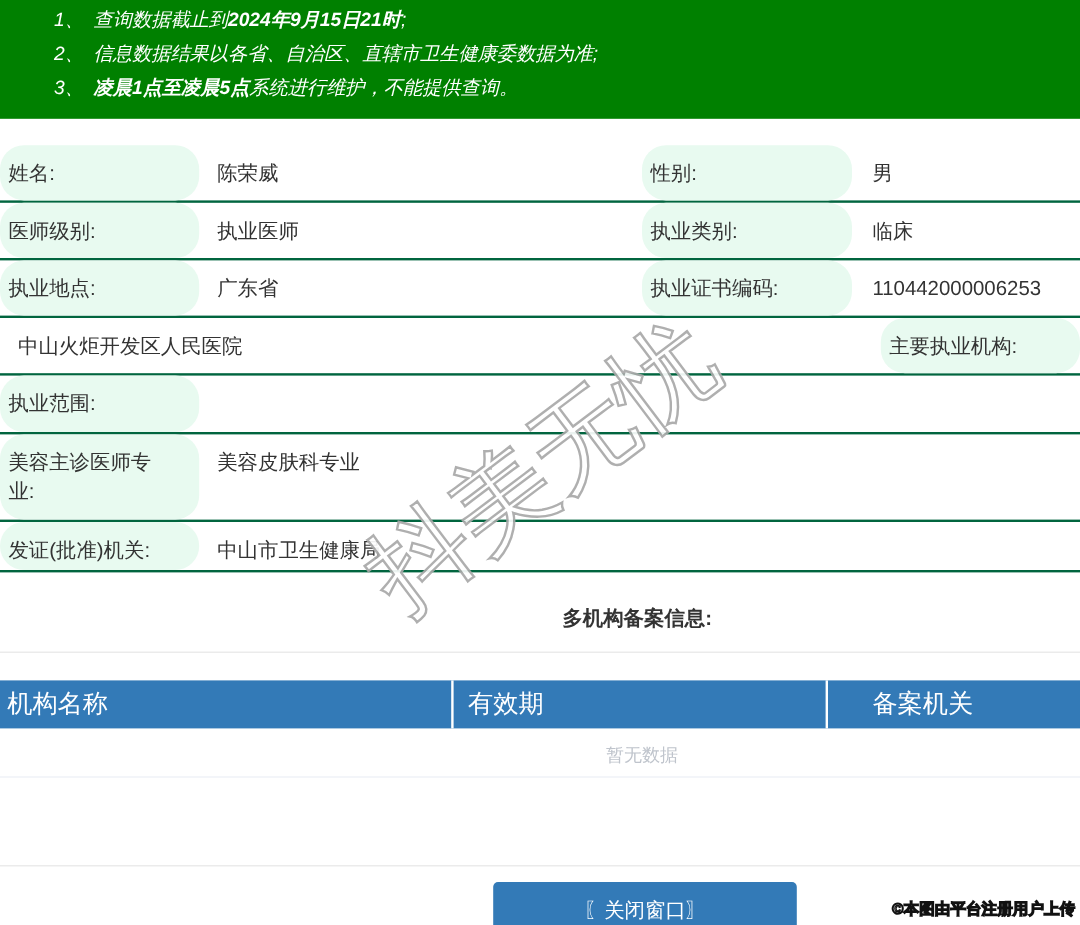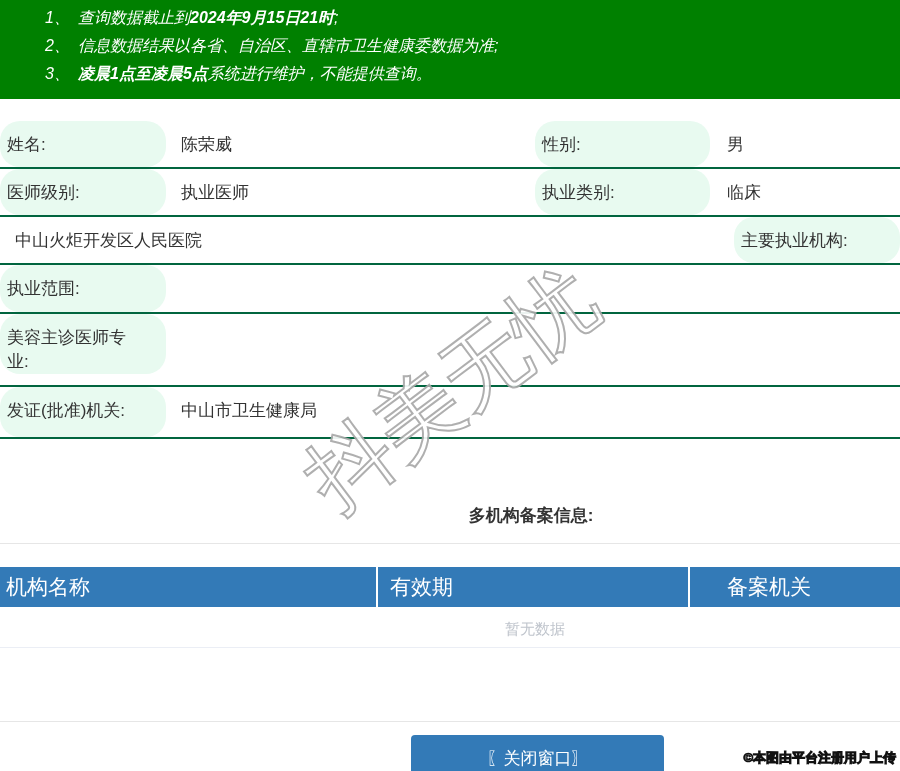--- a/index.html
+++ b/index.html
@@ -27,21 +27,21 @@
   
   .info-table{position:absolute;left:0;top:121px;width:900px;}
   .irow{display:flex;border-bottom:2px solid var(--row_border);font-size:17px;}
   .irow .cell{padding-top:12px;line-height:24px;}
   .lbl{background:var(--label_bg);padding-left:7px;padding-right:26px;border-radius:20px;}
   .l1{width:166px;flex:none;}
   .v1{width:369px;flex:none;padding-left:15px;}
   .l2{width:175px;flex:none;}
   .v2{flex:1;padding-left:17px;}
   .v1.wide{flex:1;width:auto;}
-  .h48{height:48px;} .h49{height:49px;} .h73{height:73px;flex-direction:column;} .h52{height:52px;}
+  .h48{height:48px;} .h49{height:49px;} .h73{height:73px;} .h52{height:42px;}
 
   
   .watermark{position:absolute;left:283px;top:343px;width:340px;height:90px;
              transform:rotate(-37deg);transform-origin:center;
              font-size:84px;line-height:90px;letter-spacing:0;white-space:nowrap;
              color:#ffffff;-webkit-text-stroke:2px #a9a9a9;opacity:0.92;z-index:5;}
 
   
   .section-title{position:absolute;top:504px;left:531px;transform:translateX(-50%);
                  font-size:17px;font-weight:bold;white-space:nowrap;}
@@ -91,20 +91,26 @@
       <div class="cell lbl l2">性别:</div>
       <div class="cell v2">男</div>
     </div>
     <div class="irow h48">
       <div class="cell lbl l1">医师级别:</div>
       <div class="cell v1">执业医师</div>
       <div class="cell lbl l2">执业类别:</div>
       <div class="cell v2">临床</div>
     </div>
     <div class="irow h48">
+      <div class="cell lbl l1">执业地点:</div>
+      <div class="cell v1">广东省</div>
+      <div class="cell lbl l2">执业证书编码:</div>
+      <div class="cell v2">110442000006253</div>
+    </div>
+    <div class="irow h48">
       <div class="cell v1 wide">中山火炬开发区人民医院</div>
       <div class="cell lbl l1">主要执业机构:</div>
     </div>
     <div class="irow h49">
       <div class="cell lbl l1">执业范围:</div>
     </div>
     <div class="irow h73">
       <div class="cell lbl l1">美容主诊医师专业:</div>
       <div class="cell v1 wide">美容皮肤科专业</div>
     </div>

